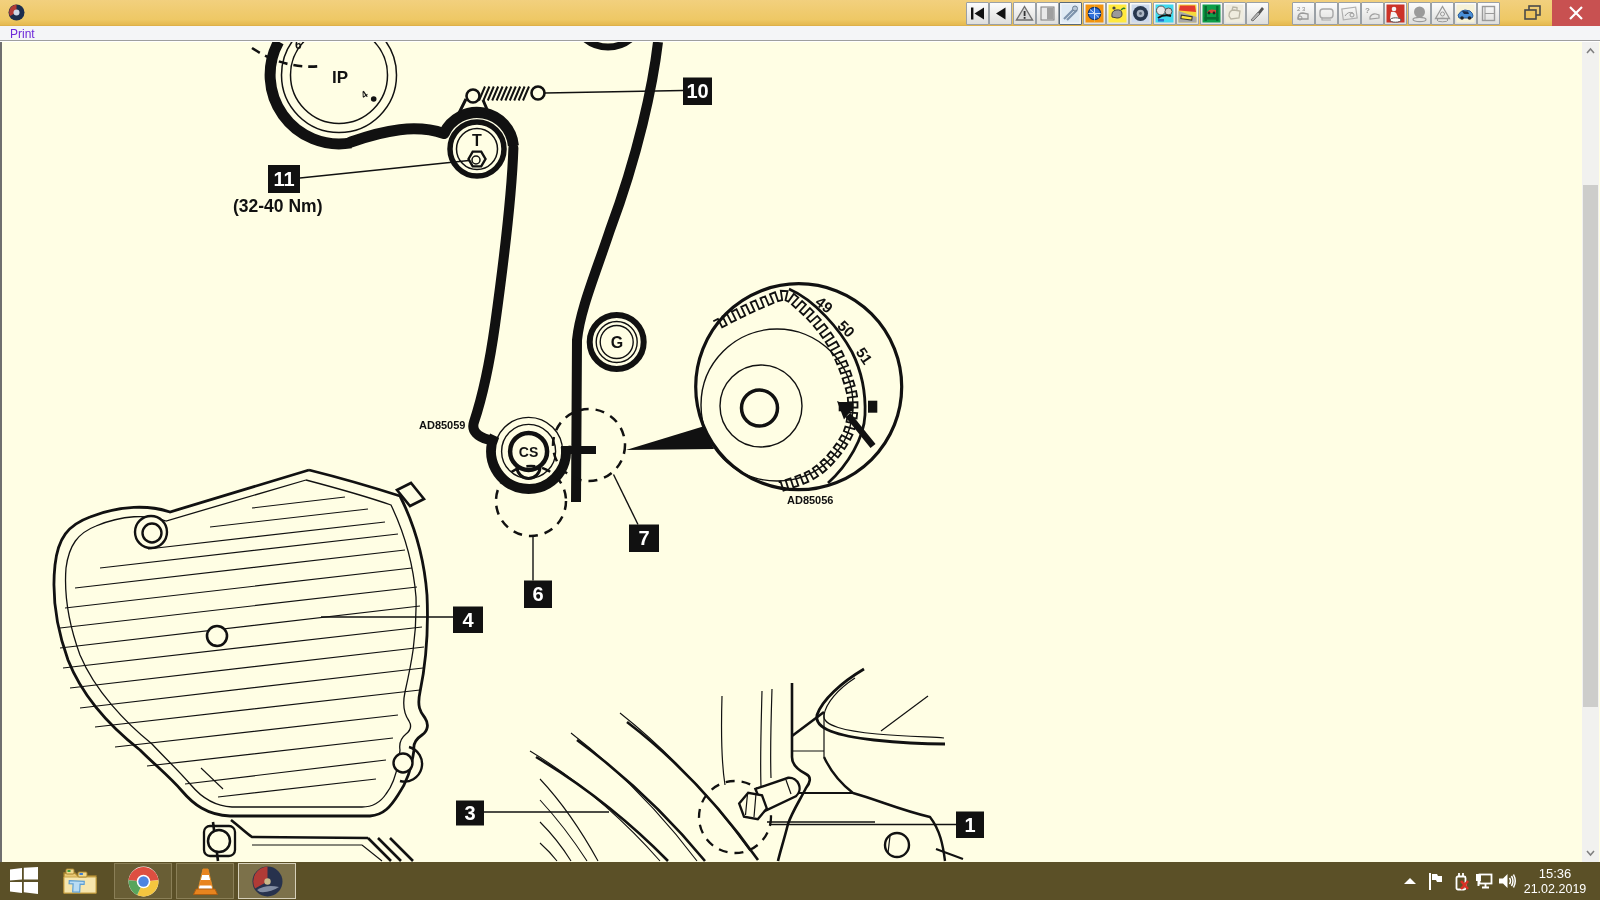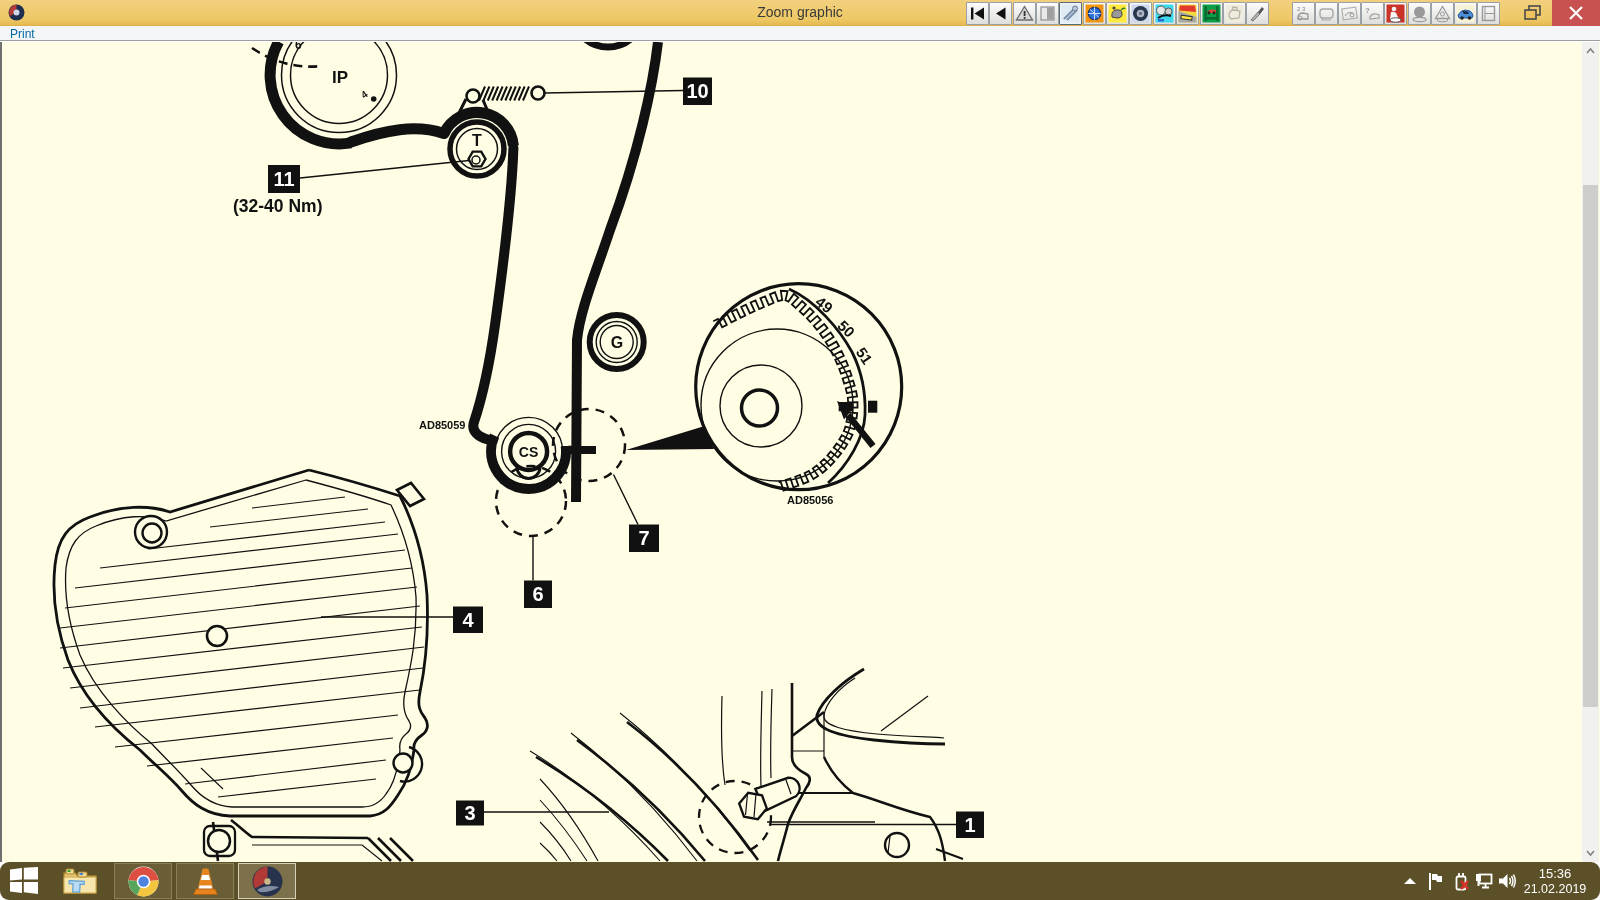--- a/index.html
+++ b/index.html
@@ -4,42 +4,41 @@
 <style>
   * { margin:0; padding:0; box-sizing:border-box; }
   html,body { width:1600px; height:900px; overflow:hidden; font-family:"Liberation Sans", sans-serif; -webkit-font-smoothing:antialiased; }
   #titlebar { position:absolute; left:0; top:0; width:1600px; height:26px;
     background:linear-gradient(#f2d07e,#eec865 75%,#e5b94f 96%,#d8a843); }
   #title { position:absolute; left:0; top:4px; width:1600px; text-align:center;
     font-size:14px; color:#3a3a3a; }
   #appicon { position:absolute; left:8px; top:4px; }
   #menubar { position:absolute; left:0; top:26px; width:1600px; height:15px;
     background:#f4f5f7; border-bottom:1px solid #9f9f9f; }
-  #menubar span { position:absolute; left:10px; top:1px; font-size:12px; color:#0369a1; }
+  #menubar span { position:absolute; left:10px; top:1px; font-size:12px; color:#6d28d9; }
   #content { position:absolute; left:0; top:42px; width:1600px; height:820px;
     background:#fffee4; border-left:2px solid #6f6f6f; }
   #diagram { position:absolute; left:0; top:42px; width:1600px; height:820px; }
   
   #sbar { position:absolute; left:1582px; top:42px; width:17px; height:820px; background:#f1f1ef; }
   #sthumb { position:absolute; left:1px; top:143px; width:15px; height:522px; background:#cdcdcb; }
   .chev { position:absolute; left:4px; width:9px; height:9px; }
   
   .tbtn { position:absolute; top:2px; width:23px; height:23px; background:linear-gradient(#fcfcfc,#dededc);
     border:1px solid #9aA0a6; border-radius:1px; }
   .tbtn svg { position:absolute; left:1px; top:1px; }
   #closebtn { position:absolute; left:1552px; top:0; width:48px; height:26px; background:#c85151; }
-  #taskbar { position:absolute; left:0; top:862px; width:1600px; height:38px; background:#5b5027;border-radius:9px; }
+  #taskbar { position:absolute; left:0; top:862px; width:1600px; height:38px; background:#5b5027; }
   .task { position:absolute; top:1px; width:58px; height:36px; border:1px solid #8a7f57; background:#695e35; }
   #tray { position:absolute; color:#fff; }
   .clock { position:absolute; color:#fff; text-align:center; }
 </style>
 </head>
 <body>
 <div id="titlebar">
-  <div id="title">Zoom graphic</div>
   <svg id="appicon" width="17" height="17">
       <circle cx="8.5" cy="8.5" r="8" fill="#1d2e4e"></circle>
       <path d="M8.5,.5 A8,8 0 0 0 2,12 L8.5,8.5 Z" fill="#b43a35"></path>
       <circle cx="8.5" cy="8.5" r="3" fill="#cfd8e8"></circle>
     </svg>
   <div id="toolbar">
 <div class="tbtn" style="left:966px;">
         <svg width="19" height="19" viewBox="0 0 19 19">
           <rect x="3" y="3.5" width="2.4" height="12" fill="#111"></rect>
           <polygon points="16,3.5 6.5,9.5 16,15.5" fill="#111"></polygon>

